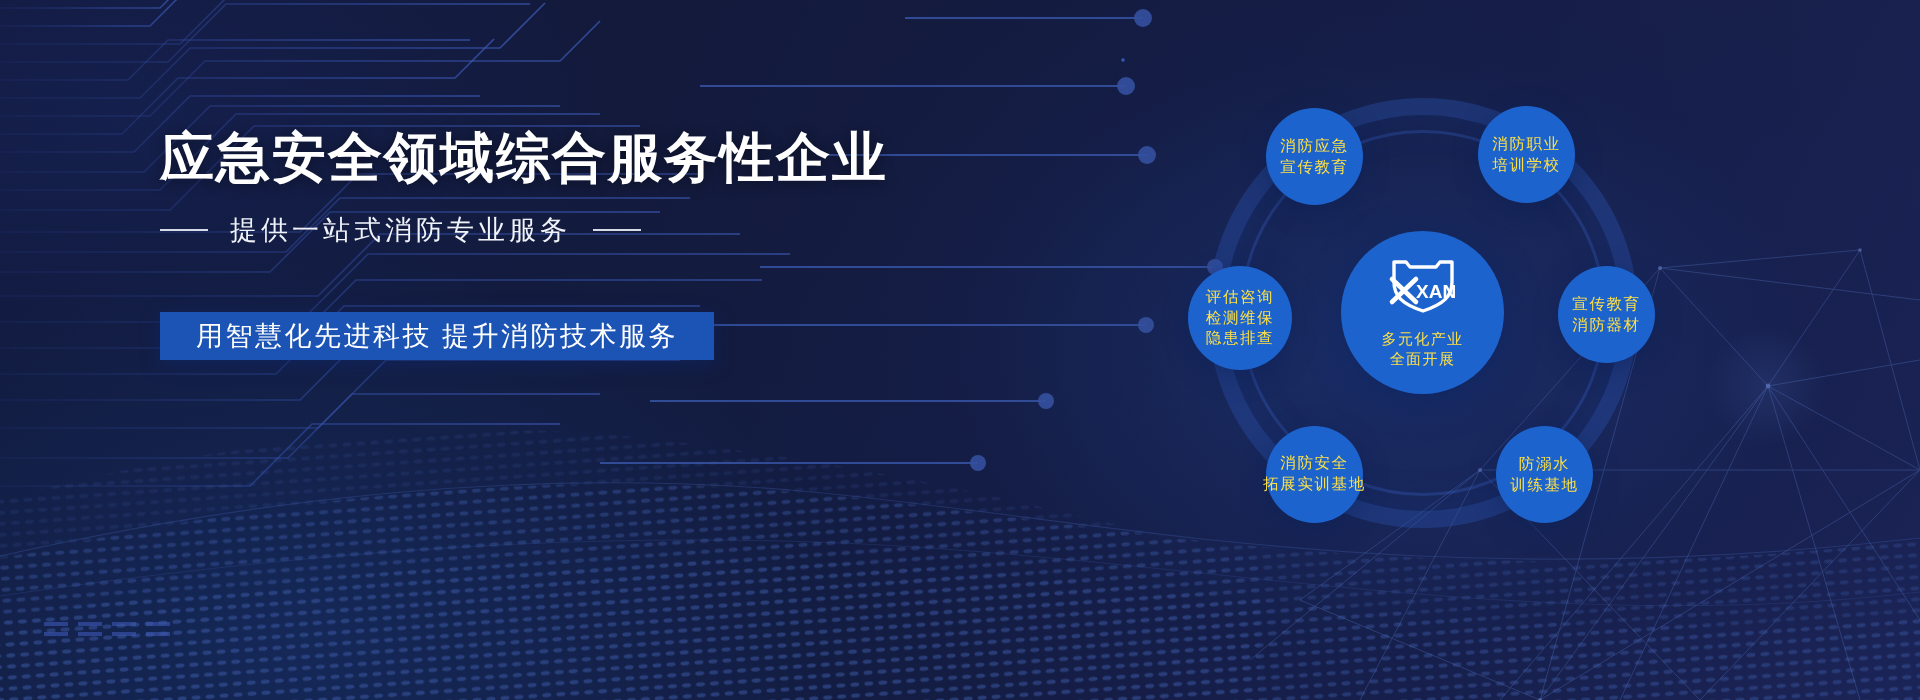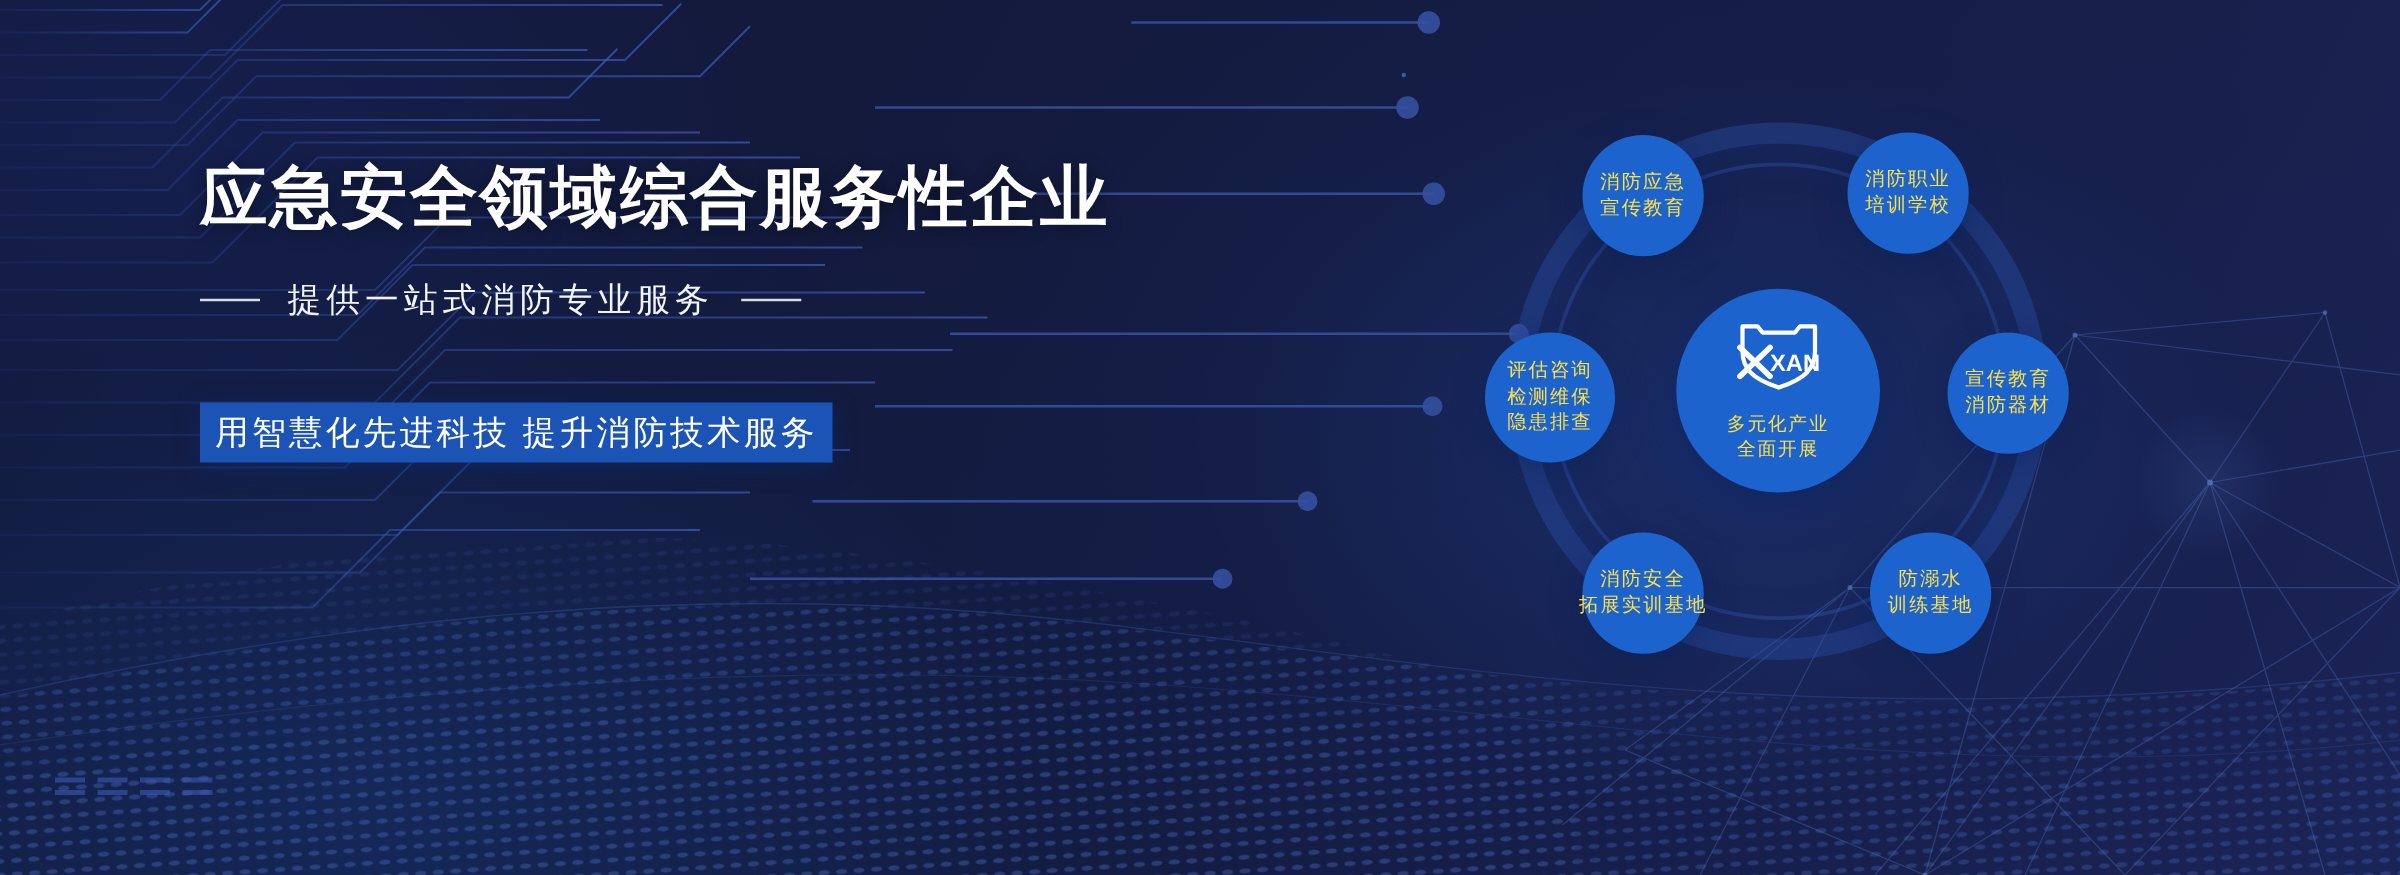--- a/index.html
+++ b/index.html
@@ -38,21 +38,21 @@
     letter-spacing:2px;
     line-height:1.12;
     white-space:nowrap;
     text-shadow:0 2px 14px rgba(0,0,0,0.45);
     font-family:Liberation Serif, serif;
   }
   .sub-row {
     display:flex;
     align-items:center;
     gap:22px;
-    margin-top:34px;
+    margin-top:24px;
   }
   .rule {
     width:48px; height:2px;
     background:#e8ecf6;
     flex:0 0 auto;
     opacity:.92;
   }
   .subtitle {
     font-size:27px;
     color:#f0f3fa;
@@ -65,21 +65,21 @@
     color:#c3cbe0;
     letter-spacing:3.1px;
     white-space:nowrap;
   }
   .cta-bar {
     margin-top:64px;
     display:inline-flex;
     align-items:center;
     justify-content:center;
     height:48px;
-    padding:0 12px;
+    padding:0 36px;
     background:#1b54b5;
     box-shadow:0 4px 18px rgba(12,40,110,0.55);
     text-align:center;
   }
   .cta-bar span {
     font-size:27px;
     color:#ffffff;
     letter-spacing:2.5px;
     white-space:nowrap;
   }

